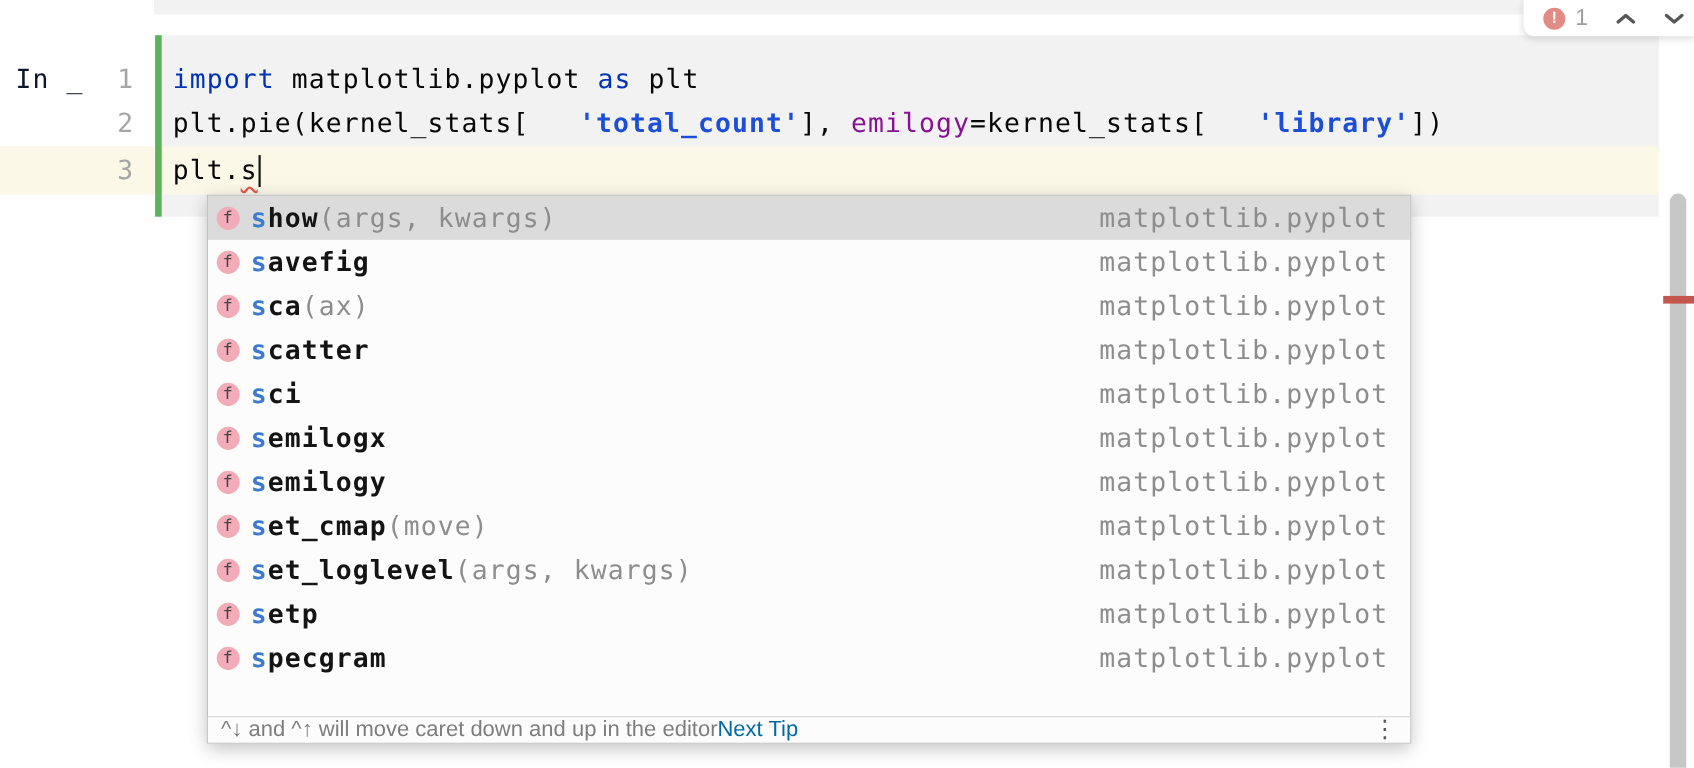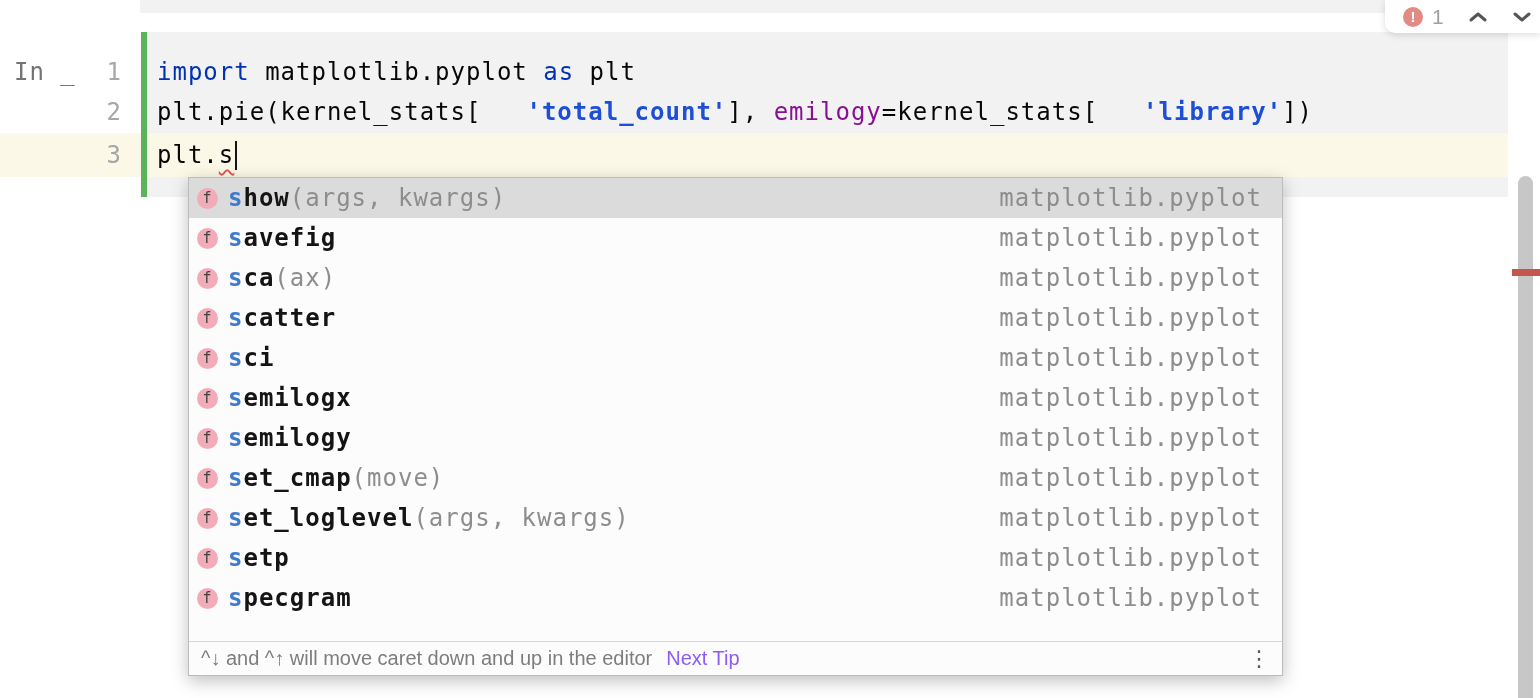--- a/index.html
+++ b/index.html
@@ -9,21 +9,21 @@
   }
   .mono{font-family:"DejaVu Sans Mono",monospace;font-size:24px;letter-spacing:1px;}
 
   
   .prev-strip{position:absolute;left:140px;top:0;width:1368px;height:13px;background:#f2f2f2;}
 
   
   .cell-bg{position:absolute;left:147px;top:32px;width:1361px;height:165px;background:#f2f2f2;}
   .cur-line{position:absolute;left:0;top:133px;width:1508px;height:44px;background:#fbf8e7;}
   .run-bar{position:absolute;left:141px;top:32px;width:6px;height:165px;background:#5bb35c;}
-  .prompt{position:absolute;left:14px;top:52px;height:40px;line-height:40px;color:#737373;}
+  .prompt{position:absolute;left:14px;top:52px;height:40px;line-height:40px;color:#0f172a;}
   .lnum{position:absolute;left:88px;width:34px;height:40px;line-height:40px;text-align:right;color:#a6a6a6;}
   .code-line{position:absolute;left:157px;height:40px;line-height:40px;white-space:pre;color:#070707;}
   .tok-kw{color:#0033b3;}
   .tok-pl{color:#070707;}
   .tok-str{color:#1d4ed8;font-weight:bold;margin-left:45px;}
   .tok-param{color:#871094;}
   .sq{text-decoration:underline wavy #e4584e;text-decoration-thickness:2px;text-underline-offset:6px;}
   .caret{display:inline-block;width:2px;height:29px;background:#141414;vertical-align:-7px;margin-left:1px;}
 
   
@@ -34,24 +34,24 @@
   .prow.sel{background:#dbdbdb;}
   .ricon{width:22px;height:22px;margin-right:10px;flex:none;display:flex;align-items:center;justify-content:center;}
   .fn-circle{width:21px;height:21px;border-radius:50%;background:#f2acb9;color:#424242;
     display:flex;align-items:center;justify-content:center;
     font-family:"DejaVu Sans Mono",monospace;font-size:15px;}
   .rname{font-weight:bold;color:#141414;}
   .rname .match{color:#3e7bce;}
   .rparams{color:#8d8d8d;}
   .rtail{margin-left:auto;color:#8d8d8d;}
 
-  .hintbar{position:absolute;left:0;right:0;bottom:0;height:34px;background:#fcfcfc;
+  .hintbar{position:absolute;left:0;right:0;bottom:0;height:24px;background:#fcfcfc;
     border-top:1px solid #d6d6d6;display:flex;align-items:center;padding:0 12px;box-sizing:border-box;
     font-size:20px;color:#7d7d7d;}
-  .hint-link{color:#8b5cf6;margin-left:14px;cursor:pointer;}
+  .hint-link{color:#0369a1;cursor:pointer;}
   .kebab{margin-left:auto;color:#595959;font-size:22px;line-height:22px;cursor:pointer;
     font-family:"DejaVu Sans",sans-serif;}
 
   
   .err-widget{position:absolute;right:0;top:0;width:155px;height:33px;background:#ffffff;
     border-bottom-left-radius:10px;box-shadow:0 2px 7px rgba(0,0,0,.14);
     display:flex;align-items:center;padding-left:18px;box-sizing:border-box;z-index:5;}
   .err-circle{width:20px;height:20px;border-radius:50%;background:#e28a84;color:#fff;
     display:flex;align-items:center;justify-content:center;font-weight:bold;font-size:15px;flex:none;}
   .err-count{color:#a0a0a0;font-size:21px;margin-left:9px;}

